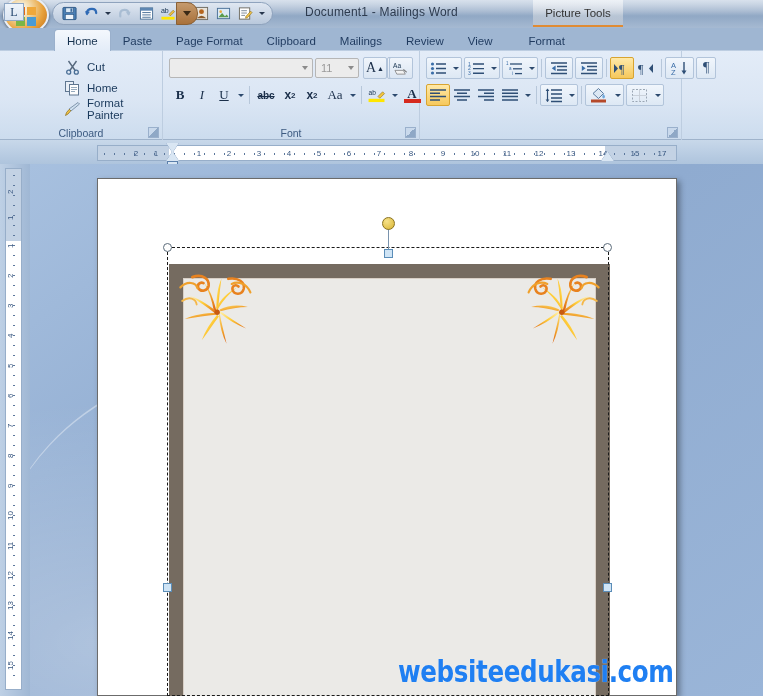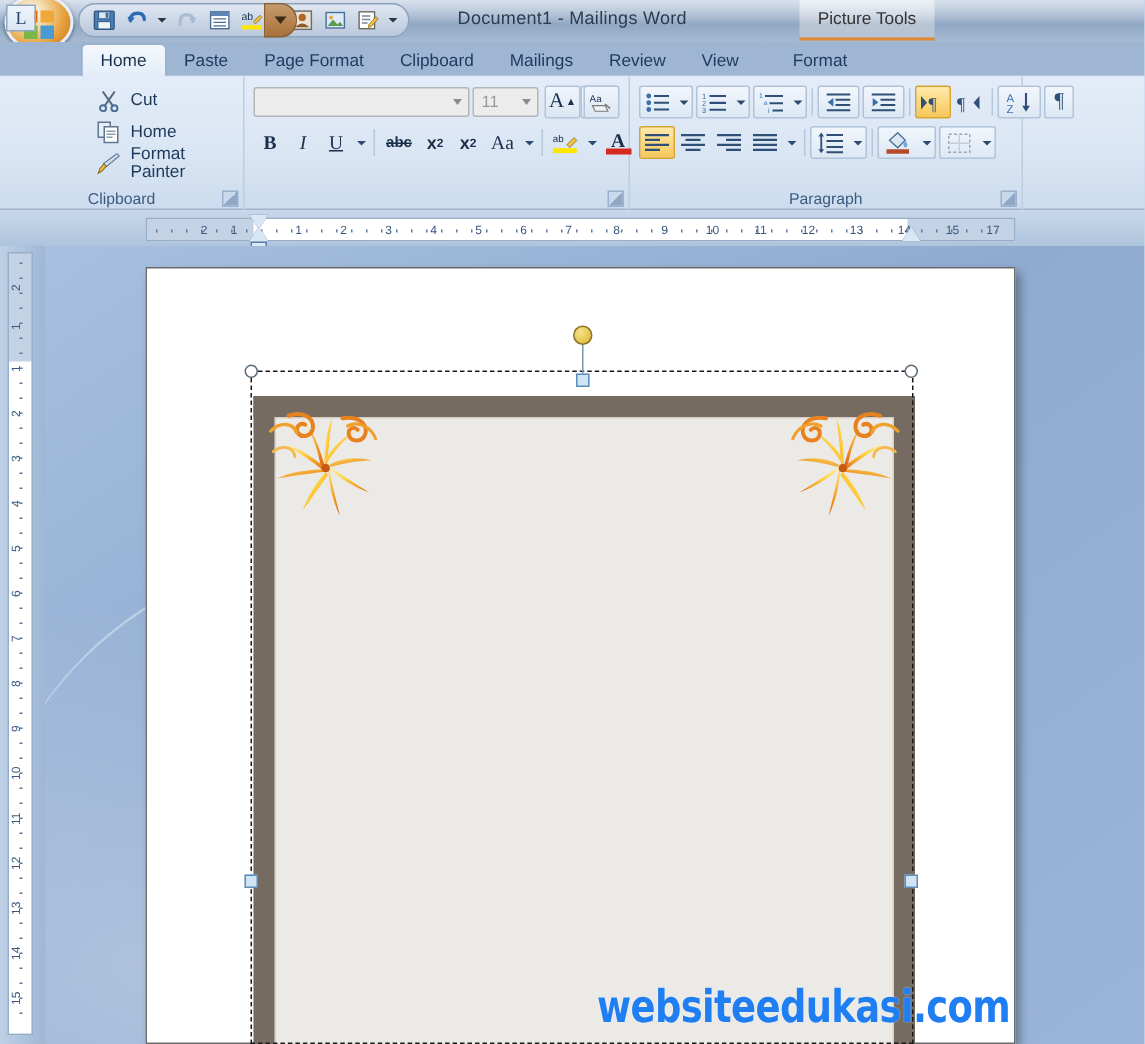--- a/index.html
+++ b/index.html
@@ -482,20 +482,21 @@
             </svg>
         </div>
         <div class="minicar"></div>
         <div class="ftbtn" style="width:24px;flex-direction:column;">
           <span style="font-family:'Liberation Serif',serif;font-size:13px;font-weight:bold;line-height:11px;">A</span>
           <span style="display:block;width:17px;height:4px;background:#d62a1e;"></span>
         </div>
         <div class="minicar"></div>
       </div>
 
+      <div class="group-label">Font</div>
       <div class="dlg"></div>
     </div>
 
     <div class="group" id="g-para">
 
       <div id="pararow1">
         <div class="btnbox">
           <div class="pbtn">
             <svg width="17" height="15" viewBox="0 0 17 15">
                 <circle cx="2.5" cy="3" r="1.6" fill="#3b6ea8"></circle>
@@ -635,21 +636,20 @@
           <div class="pbtn" style="padding:0 3px;">
             <svg width="17" height="15" viewBox="0 0 17 15">
                 <rect x="1.5" y="1.5" width="14" height="12" fill="none" stroke="#9aa6b4" stroke-dasharray="2 1.5"></rect>
                 <path d="M8.5 1.5v12M1.5 7.5h14" stroke="#c6cdd6" stroke-width=".9"></path>
               </svg>
           </div>
           <div class="minicar"></div>
         </div>
       </div>
 
-      <div class="group-label">Paragraph</div>
       <div class="dlg"></div>
     </div>
 
 
   </div>
 </div>
 
 <div id="hruler-bar"></div>
 <div id="tabsel">L</div>
 

